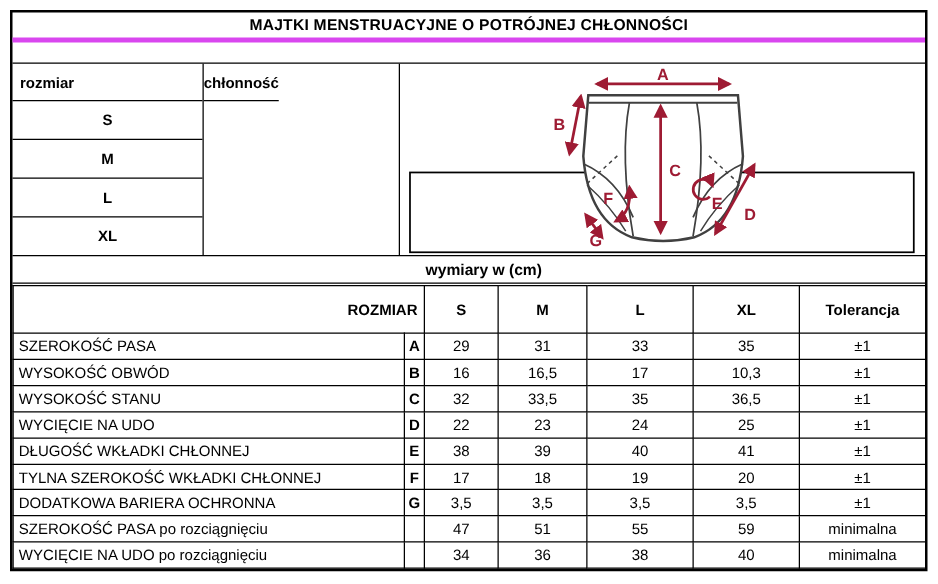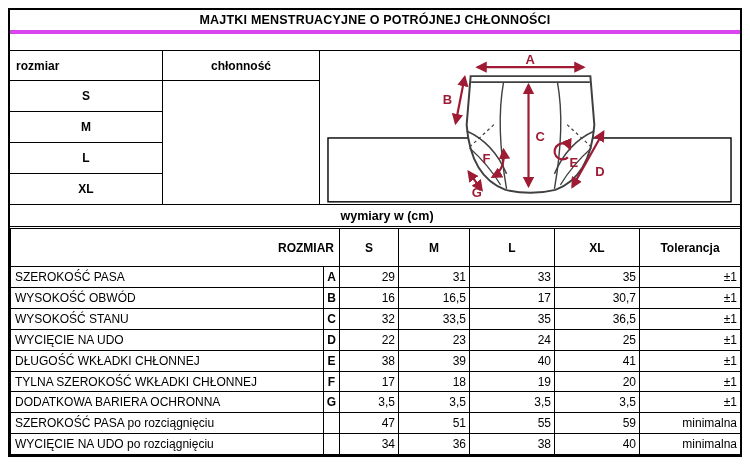--- a/index.html
+++ b/index.html
@@ -13,21 +13,21 @@
     border:2px solid #000;box-sizing:border-box;
   }
   
   .abs{position:absolute;box-sizing:border-box;}
   #title-row{left:0;top:0;width:730px;height:24px;border-bottom:4px solid #d946ef;
     display:flex;align-items:center;justify-content:center;
     font-weight:bold;font-size:12.5px;letter-spacing:.2px;}
   #empty-row{left:0;top:24px;width:730px;height:17px;border-bottom:1px solid #000;}
   #upper{left:0;top:41px;width:730px;height:154px;border-bottom:1px solid #000;display:flex;}
   #size-col{width:153px;border-right:1px solid #000;display:flex;flex-direction:column;box-sizing:border-box;}
-  #abs-col{width:157px;border-right:1px solid #000;display:flex;flex-direction:column;box-sizing:border-box;}
+  #abs-col{width:157px;border-right:1px solid #000;display:flex;flex-direction:row;box-sizing:border-box;}
   #diagram-region{flex:1;position:relative;}
   .hdrcell{height:30px;border-bottom:1px solid #000;display:flex;align-items:center;
     font-weight:bold;font-size:12px;box-sizing:border-box;}
   #size-col .hdrcell{padding-left:6px;}
   #abs-col .hdrcell{justify-content:center;}
   .sizecell{flex:1;border-bottom:1px solid #000;display:flex;align-items:center;justify-content:center;
     font-weight:bold;font-size:12px;box-sizing:border-box;}
   .sizecell:last-child{border-bottom:none;}
   #abs-value{flex:1;display:flex;align-items:center;justify-content:center;
     font-size:12px;text-align:center;}
@@ -38,21 +38,21 @@
   
   #mtable{position:absolute;left:0;top:218px;width:730px;height:227px;
     border-collapse:collapse;table-layout:fixed;font-size:12px;}
   #mtable td,#mtable th{border:1px solid #000;padding:0 3px;overflow:hidden;white-space:nowrap;box-sizing:border-box;}
   #mtable tr.hdr{height:35px;}
   #mtable tr.hdr th{font-weight:bold;text-align:center;font-size:12px;}
   #mtable tr.hdr th.rz{text-align:right;padding-right:5px;}
   #mtable tr.data{height:19px;}
   #mtable td.lbl{text-align:left;padding-left:4px;font-weight:normal;}
   #mtable td.ltr{text-align:center;font-weight:bold;padding:0;}
-  #mtable td.val,#mtable td.tol{text-align:right;}
+  #mtable td.val,#mtable td.tol{text-align:center;}
   #mtable tr.red td{color:#FF0000;font-weight:bold;}
   svg text{font-family:"Liberation Sans","DejaVu Sans",sans-serif;}
 </style>
 </head>
 <body>
 
 <div id="sheet">
   <div id="outer">
 
     <div id="title-row" class="abs">MAJTKI MENSTRUACYJNE O POTRÓJNEJ CHŁONNOŚCI</div>
@@ -143,21 +143,21 @@
         <td class="val">33</td>
         <td class="val">35</td>
         <td class="tol">±1</td>
       </tr>
       <tr class="data">
         <td class="lbl">WYSOKOŚĆ OBWÓD</td>
         <td class="ltr">B</td>
         <td class="val">16</td>
         <td class="val">16,5</td>
         <td class="val">17</td>
-        <td class="val">30,7</td>
+        <td class="val">10,3</td>
         <td class="tol">±1</td>
       </tr>
       <tr class="data">
         <td class="lbl">WYSOKOŚĆ STANU</td>
         <td class="ltr">C</td>
         <td class="val">32</td>
         <td class="val">33,5</td>
         <td class="val">35</td>
         <td class="val">36,5</td>
         <td class="tol">±1</td>

